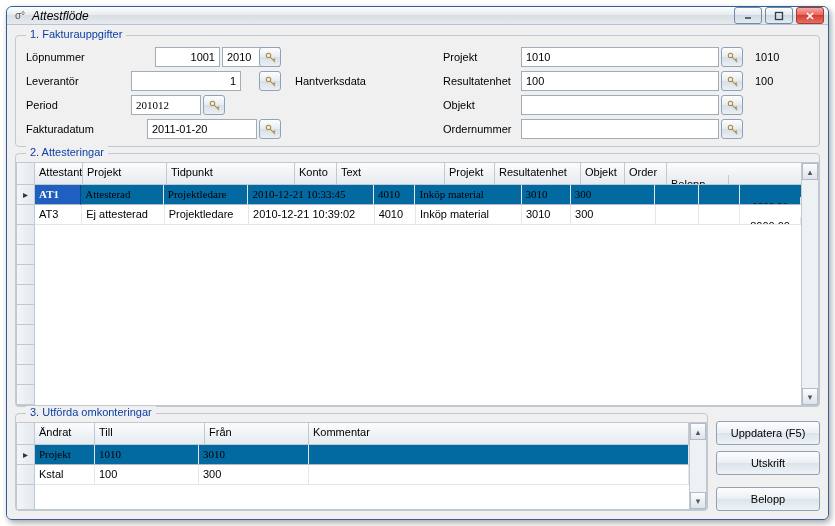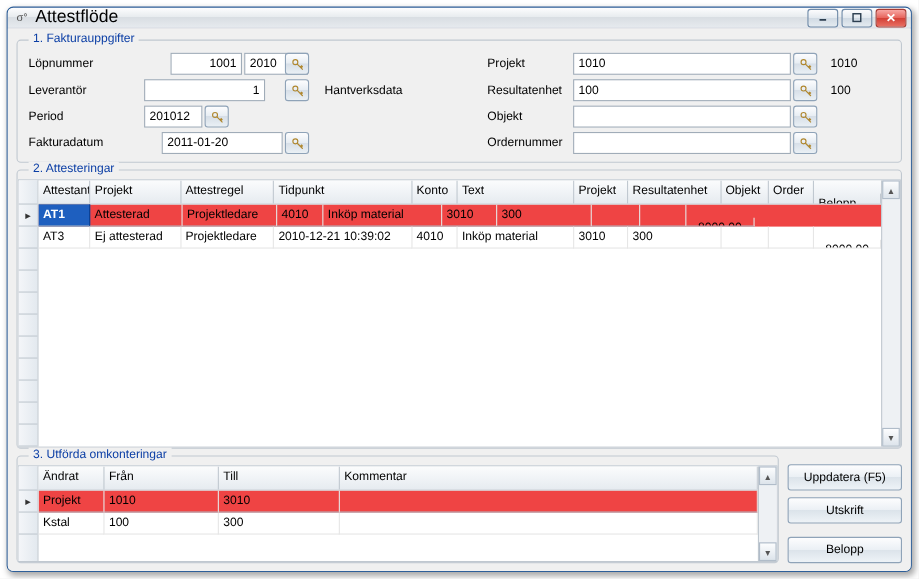--- a/index.html
+++ b/index.html
@@ -31,21 +31,21 @@
     padding: 0 4px 0 6px;
     border-top-left-radius: 5px;
     border-top-right-radius: 5px;
   }
   .title-icon {
     width: 14px; height: 14px;
     margin-right: 5px;
     font-size: 10px; color:#555;
     display:flex; align-items:center; justify-content:center;
   }
-  .title-text { color:#000; font-size:16px; flex:1; }
+  .title-text { color:#000; font-size:12px; flex:1;font-style:italic; }
   .win-btns { display:flex; gap:3px; }
   .win-btn {
     width: 28px; height: 17px;
     border: 1px solid #6f8aa8;
     border-radius: 3px;
     background: linear-gradient(to bottom,#fcfcfd,#e3e9ef 48%,#cfd9e3 49%,#e4ebf0);
     display:flex; align-items:center; justify-content:center;
     font-size:10px; color:#2c3e50;
     cursor:pointer;
   }
@@ -147,21 +147,21 @@
   }
   .grid-body { flex:1; overflow:auto; }
   .grid-row { display:flex; height:20px; }
   .gc {
     border-right:1px solid #e6e6e6;
     border-bottom:1px solid #e6e6e6;
     padding:3px 4px 0 4px;
     overflow:hidden; white-space:nowrap;
   }
   .gc.ra { text-align:center; }
-  .grid-row.selected { background:#ef4444; }
+  .grid-row.selected { background:#0369a1;font-family:Liberation Serif, serif; }
   .grid-row.selected .gc { border-bottom-color:#b0b8c2; }
   .attestant-cell-sel {
     background:#1e5fbf; color:#fff; font-weight:bold;
     border:1px solid #0a3f8f; margin:-1px 0 0 -1px;
   }
   .vscroll {
     width:17px;
     background:#eef1f4;
     border-left:1px solid #c0c8d0;
     position:relative;
@@ -293,21 +293,21 @@
         <div class="lookup">
             <svg viewBox="0 0 16 16">
               <circle cx="6" cy="6" r="3" class="icon-key"></circle>
               <path d="M8 8 L15 15 M12 12 L14 10 M13 13 L15 11" class="icon-key"></path>
             </svg>
           </div>
         <div class="link-text">100</div>
 
         <div class="lbl">Period</div>
         <div style="display:flex;gap:2px;width:110px;">
-          <input class="fld" style="width: 53px;" value="201012">
+          <input class="fld" style="width: 70px; font-family: Liberation Serif, serif;" value="201012">
           <div class="lookup" style="width:22px">
               <svg viewBox="0 0 16 16">
                 <circle cx="6" cy="6" r="3" class="icon-key"></circle>
                 <path d="M8 8 L15 15 M12 12 L14 10 M13 13 L15 11" class="icon-key"></path>
               </svg>
             </div>
         </div>
         <div class="empty"></div>
           <div class="empty"></div>
           <div class="empty"></div>
@@ -359,35 +359,35 @@
               <div class="row-indicator"></div>
               <div class="row-indicator"></div>
               <div class="row-indicator"></div>
               <div class="row-indicator"></div>
             </div>
         </div>
         <div class="grid-main">
           <div class="grid-header">
             <div class="gh c-att">Attestant</div>
             <div class="gh c-stat">Projekt</div>
-            <div class="gh c-regel">Attestregel</div>
             <div class="gh c-tid">Tidpunkt</div>
             <div class="gh c-konto">Konto</div>
             <div class="gh c-text">Text</div>
             <div class="gh c-proj">Projekt</div>
             <div class="gh c-res">Resultatenhet</div>
             <div class="gh c-obj">Objekt</div>
             <div class="gh c-ord">Order</div>
             <div class="gh c-bel">Belopp</div>
           </div>
           <div class="grid-body" id="g2-body">
               <div class="grid-row selected">
                 <div class="gc c-att attestant-cell-sel">AT1</div>
                 <div class="gc c-stat">Attesterad</div>
                 <div class="gc c-regel">Projektledare</div>
+                <div class="gc c-tid">2010-12-21 10:33:45</div>
                 <div class="gc c-konto">4010</div>
                 <div class="gc c-text">Inköp material</div>
                 <div class="gc c-proj">3010</div>
                 <div class="gc c-res">300</div>
                 <div class="gc c-obj"></div>
                 <div class="gc c-ord"></div>
                 <div class="gc c-bel ra">8000,00</div>
               </div>
               <div class="grid-row">
                 <div class="gc c-att">AT3</div>
@@ -418,22 +418,22 @@
           <div class="row-indicator-col">
             <div class="row-indicator hdr"></div>
             <div id="g3-ind">
                 <div class="row-indicator">▸</div>
                 <div class="row-indicator"></div>
               </div>
           </div>
           <div class="grid-main">
             <div class="grid-header">
               <div class="gh d-andr">Ändrat</div>
+              <div class="gh d-till">Till</div>
               <div class="gh d-fran">Från</div>
-              <div class="gh d-till">Till</div>
               <div class="gh d-komm">Kommentar</div>
             </div>
             <div class="grid-body" id="g3-body">
                 <div class="grid-row selected">
                   <div class="gc d-andr">Projekt</div>
                   <div class="gc d-fran">1010</div>
                   <div class="gc d-till">3010</div>
                   <div class="gc d-komm"></div>
                 </div>
                 <div class="grid-row">

